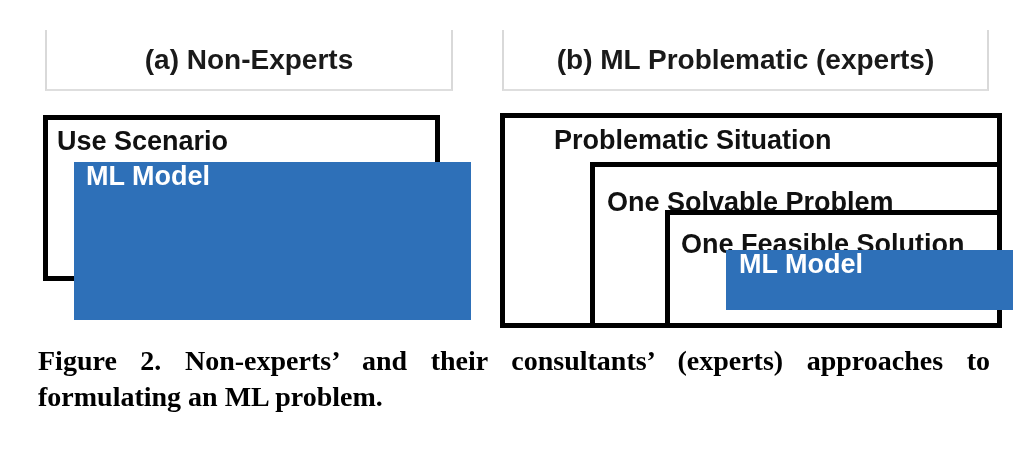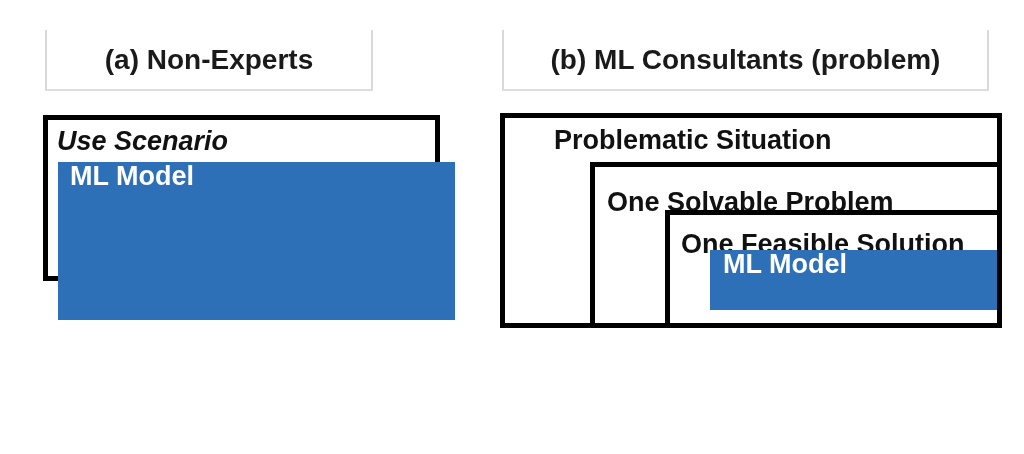--- a/index.html
+++ b/index.html
@@ -20,47 +20,48 @@
     border-right: 2px solid #d9d9d9;
     border-bottom: 2px solid #dedede;
     display: flex;
     align-items: center;
     justify-content: center;
     font-weight: 700;
     font-size: 28px;
     color: #1a1a1a;
     box-sizing: border-box;
   }
-  .header-a { left: 45px; width: 328px; }
+  .header-a { left: 45px; width: 408px; }
   .header-b { left: 502px; width: 487px; }
 
   
   .obox {
     position: absolute;
     border: 5px solid #000000;
     background: #ffffff;
     box-sizing: border-box;
     color: #111111;
     font-weight: 700;
     font-size: 27px;
     line-height: 1.1;
   }
   .obox .lbl { display: block; }
 
   #box-use-scenario { left: 43px; top: 115px; width: 397px; height: 166px; }
-  #box-use-scenario .lbl { padding: 7px 0 0 9px; font-style: italic; }
+  #box-use-scenario .lbl { padding: 7px 0 0 9px; }
 
   .bluebox {
     position: absolute;
     background: #2e70b8;
     color: #ffffff;
     font-weight: 700;
     font-size: 27px;
     line-height: 1.1;
     box-sizing: border-box;
+    margin-left: 16px;
   }
   #blue-a { left: 58px; top: 162px; width: 397px; height: 158px; }
   #blue-a .lbl { padding: 10px 0 0 12px; }
 
   #box-problematic { left: 500px; top: 113px; width: 502px; height: 215px; }
   #box-problematic .lbl { padding: 8px 0 0 9px; margin-left: 40px; }
   #box-solvable { left: 590px; top: 162px; width: 412px; height: 166px; }
   #box-solvable .lbl { padding: 8px 0 0 12px; margin-top: 13px; }
   #box-feasible { left: 665px; top: 210px; width: 337px; height: 118px; }
   #box-feasible .lbl { padding: 7px 0 0 11px; margin-top: 8px; }
@@ -84,21 +85,21 @@
 </style>
 </head>
 <body>
 
 <div class="figure-root">
 
   <div class="header-cell header-a">
     <span>(a) Non-Experts</span>
   </div>
   <div class="header-cell header-b">
-    <span>(b) ML Consultants (problem)</span>
+    <span>(b) ML Problematic (experts)</span>
   </div>
 
   <div class="obox" id="box-use-scenario">
     <span class="lbl">Use Scenario</span>
   </div>
   <div class="bluebox" id="blue-a">
     <span class="lbl">ML Model</span>
   </div>
 
   <div class="obox" id="box-problematic">
@@ -108,15 +109,17 @@
     <span class="lbl">One Solvable Problem</span>
   </div>
   <div class="obox" id="box-feasible">
     <span class="lbl">One Feasible Solution</span>
   </div>
   <div class="bluebox" id="blue-b">
     <span class="lbl">ML Model</span>
   </div>
 
   <div class="caption">
+    <div class="cap-line1">Figure 2. Non-experts’ and their consultants’ (experts) approaches to</div>
+    <div class="cap-line2">formulating an ML problem.</div>
   </div>
 
 </div>
 
 </body></html>

